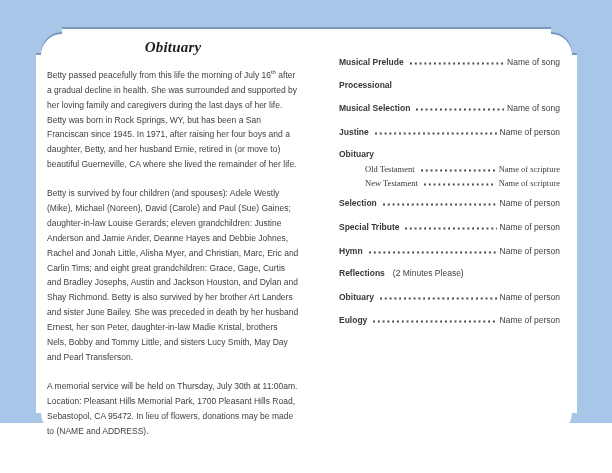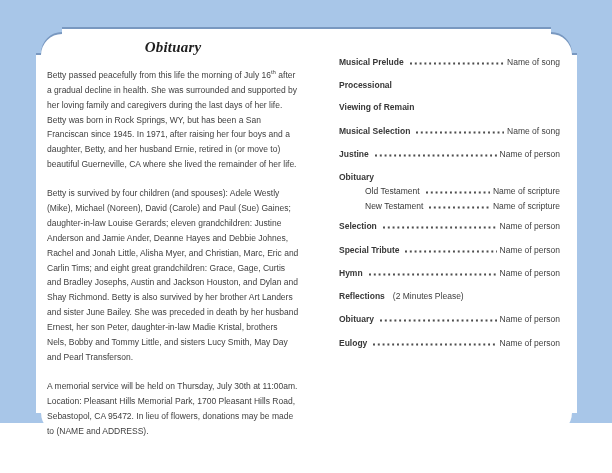--- a/index.html
+++ b/index.html
@@ -75,20 +75,21 @@
     margin: 0 3px 0 6px;
     align-self: baseline;
     background-image: radial-gradient(circle at 1px 50%, #4c4c4c 0.9px, rgba(0,0,0,0) 1.35px);
     background-size: 4.8px 3px;
     background-repeat: repeat-x;
     background-position: left bottom;
   }
   .prog-sub {
     margin: 0 0 0 26px;
     margin-bottom: 0.5px;
+    font-family: Liberation Serif, serif;
   }
   .prog-sub .lbl { font-weight: normal; }
   .scripture-group { margin-bottom: 6px; }
   .scripture-head { margin-bottom: 0.5px; }
 </style>
 </head>
 <body>
 
 <div class="scene" style="background: rgb(168, 198, 232);">
   <div class="panel">
@@ -113,23 +114,20 @@
         <div class="prog-item">
           <span class="lbl">Musical Prelude</span>
           <span class="leader"></span>
           <span class="val">Name of song</span>
         </div>
 
         <div class="prog-item">
           <span class="lbl">Processional</span>
         </div>
 
-        <div class="prog-item">
-          <span class="lbl">Viewing of Remain</span>
-        </div>
 
 
         <div class="prog-item">
           <span class="lbl">Musical Selection</span>
           <span class="leader"></span>
           <span class="val">Name of song</span>
         </div>
 
         <div class="prog-item">
           <span class="lbl">Justine</span>

